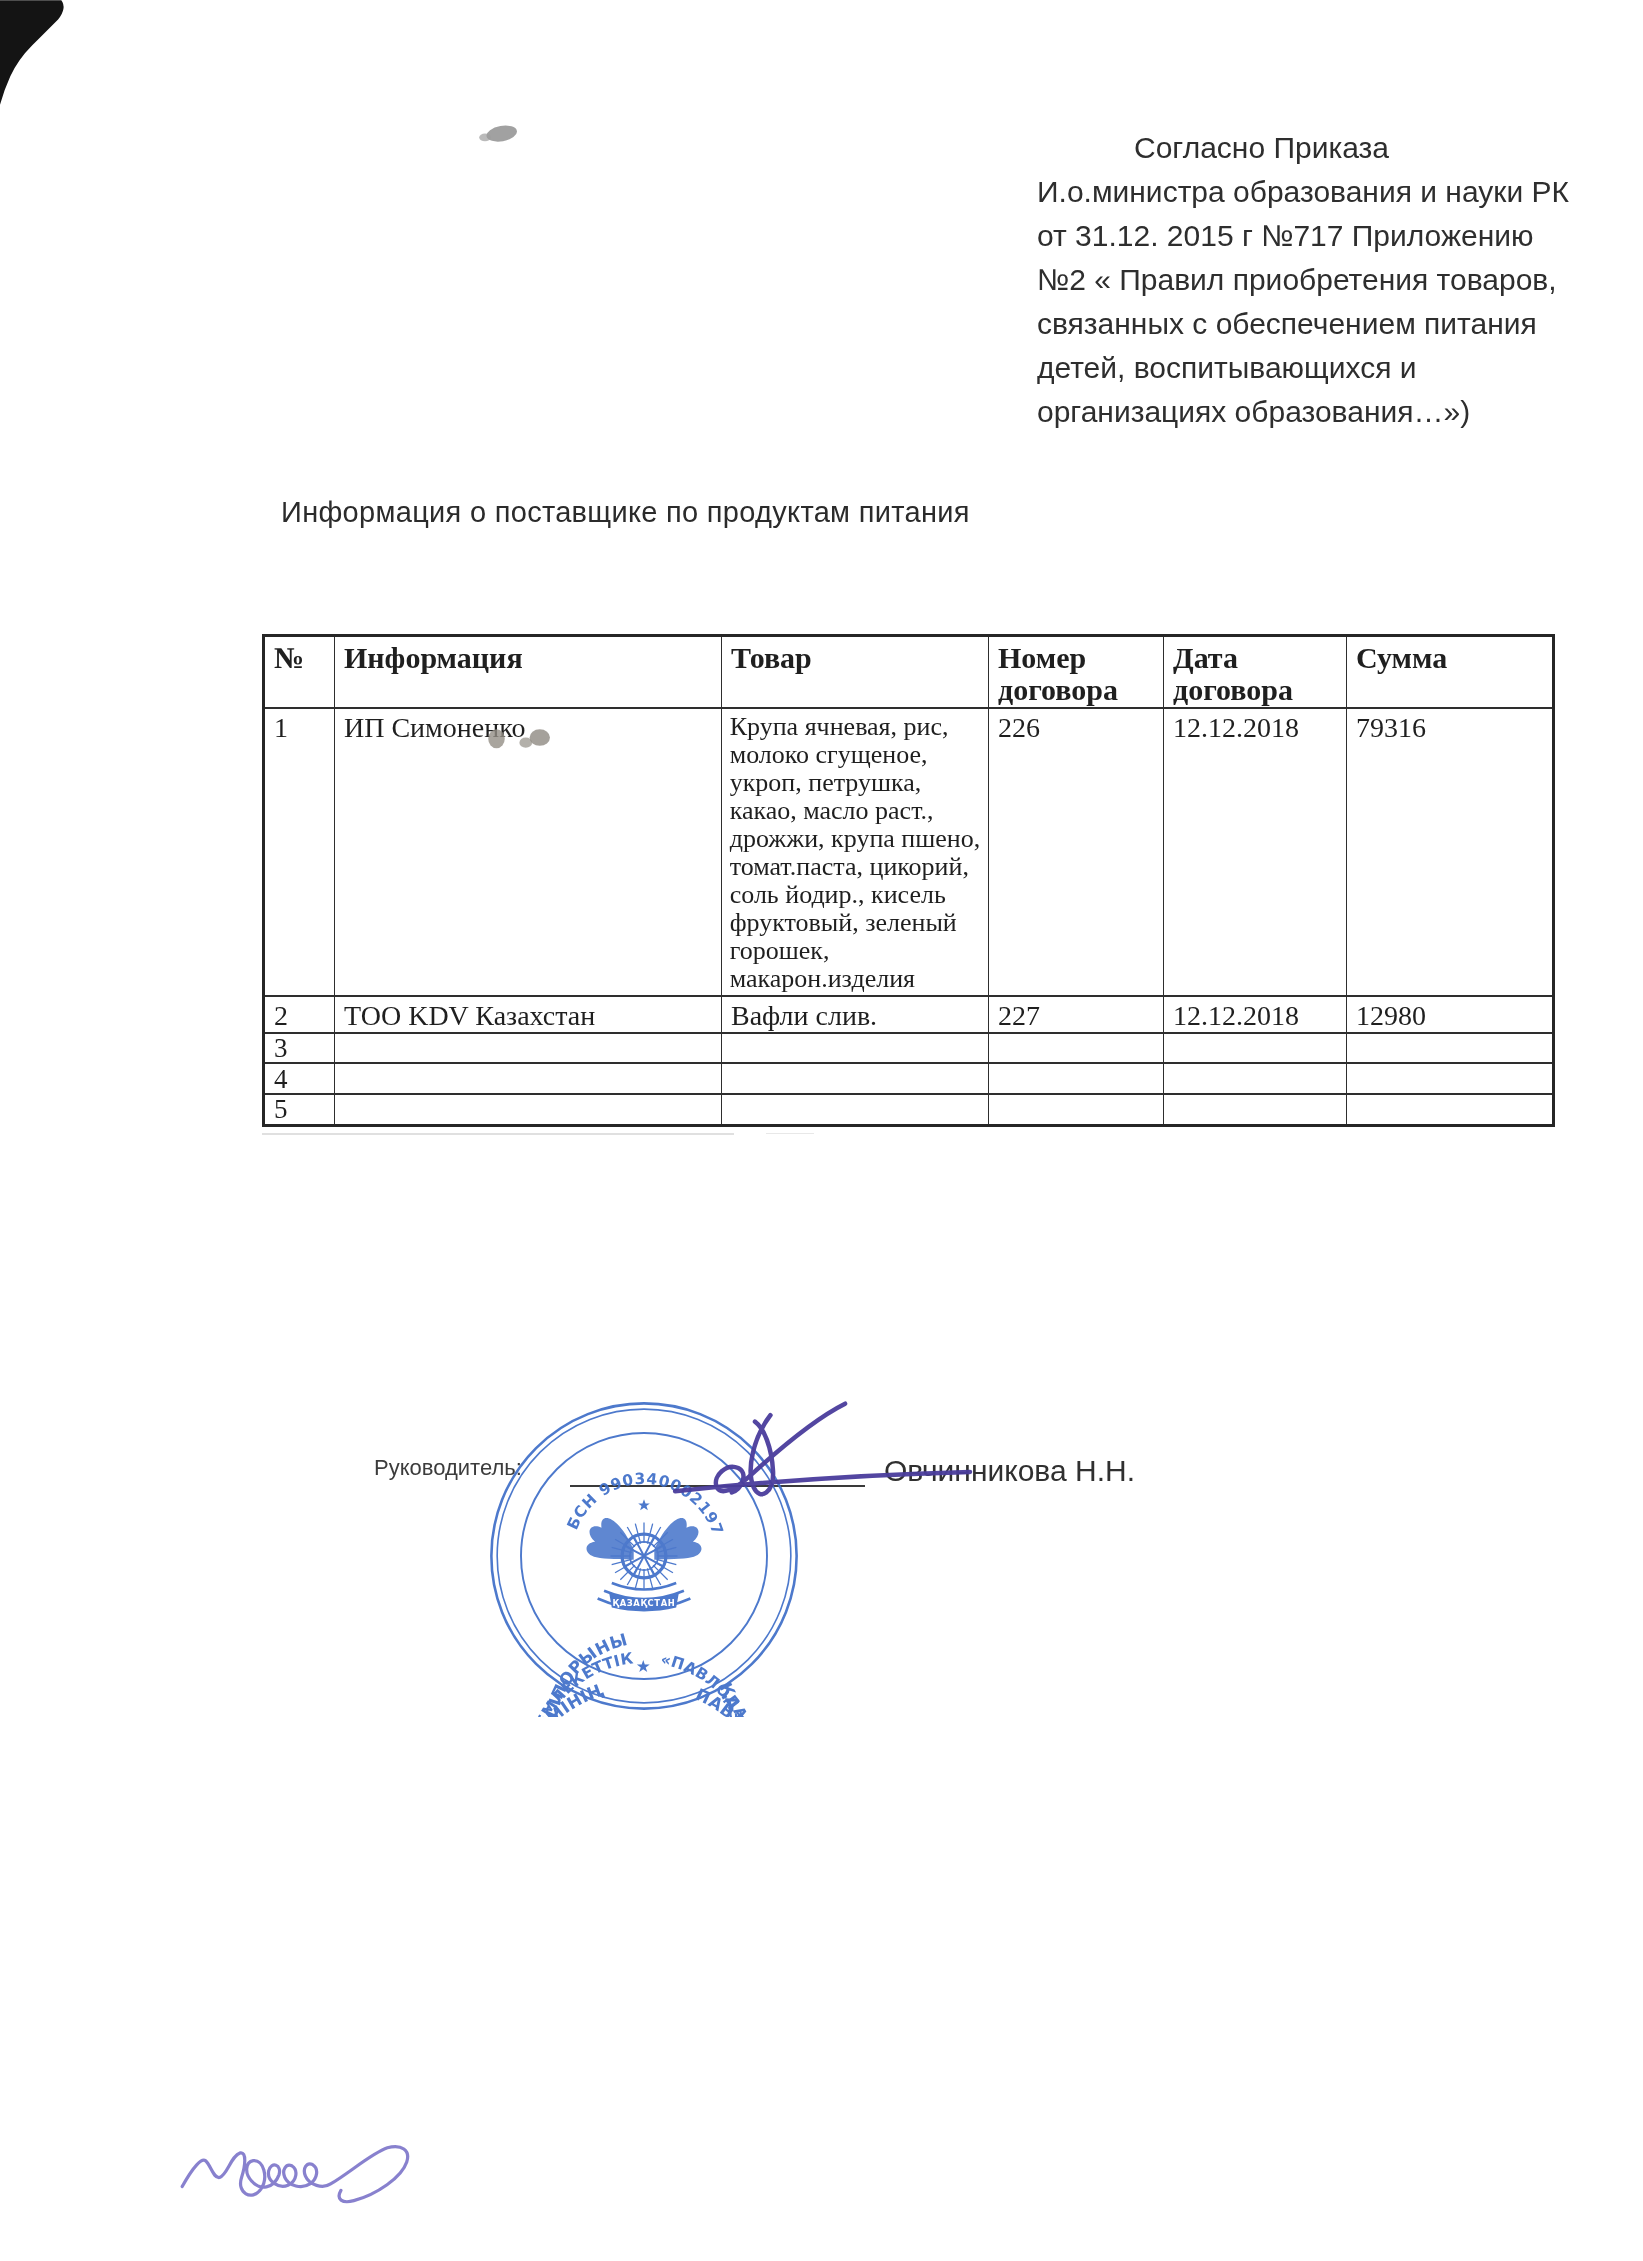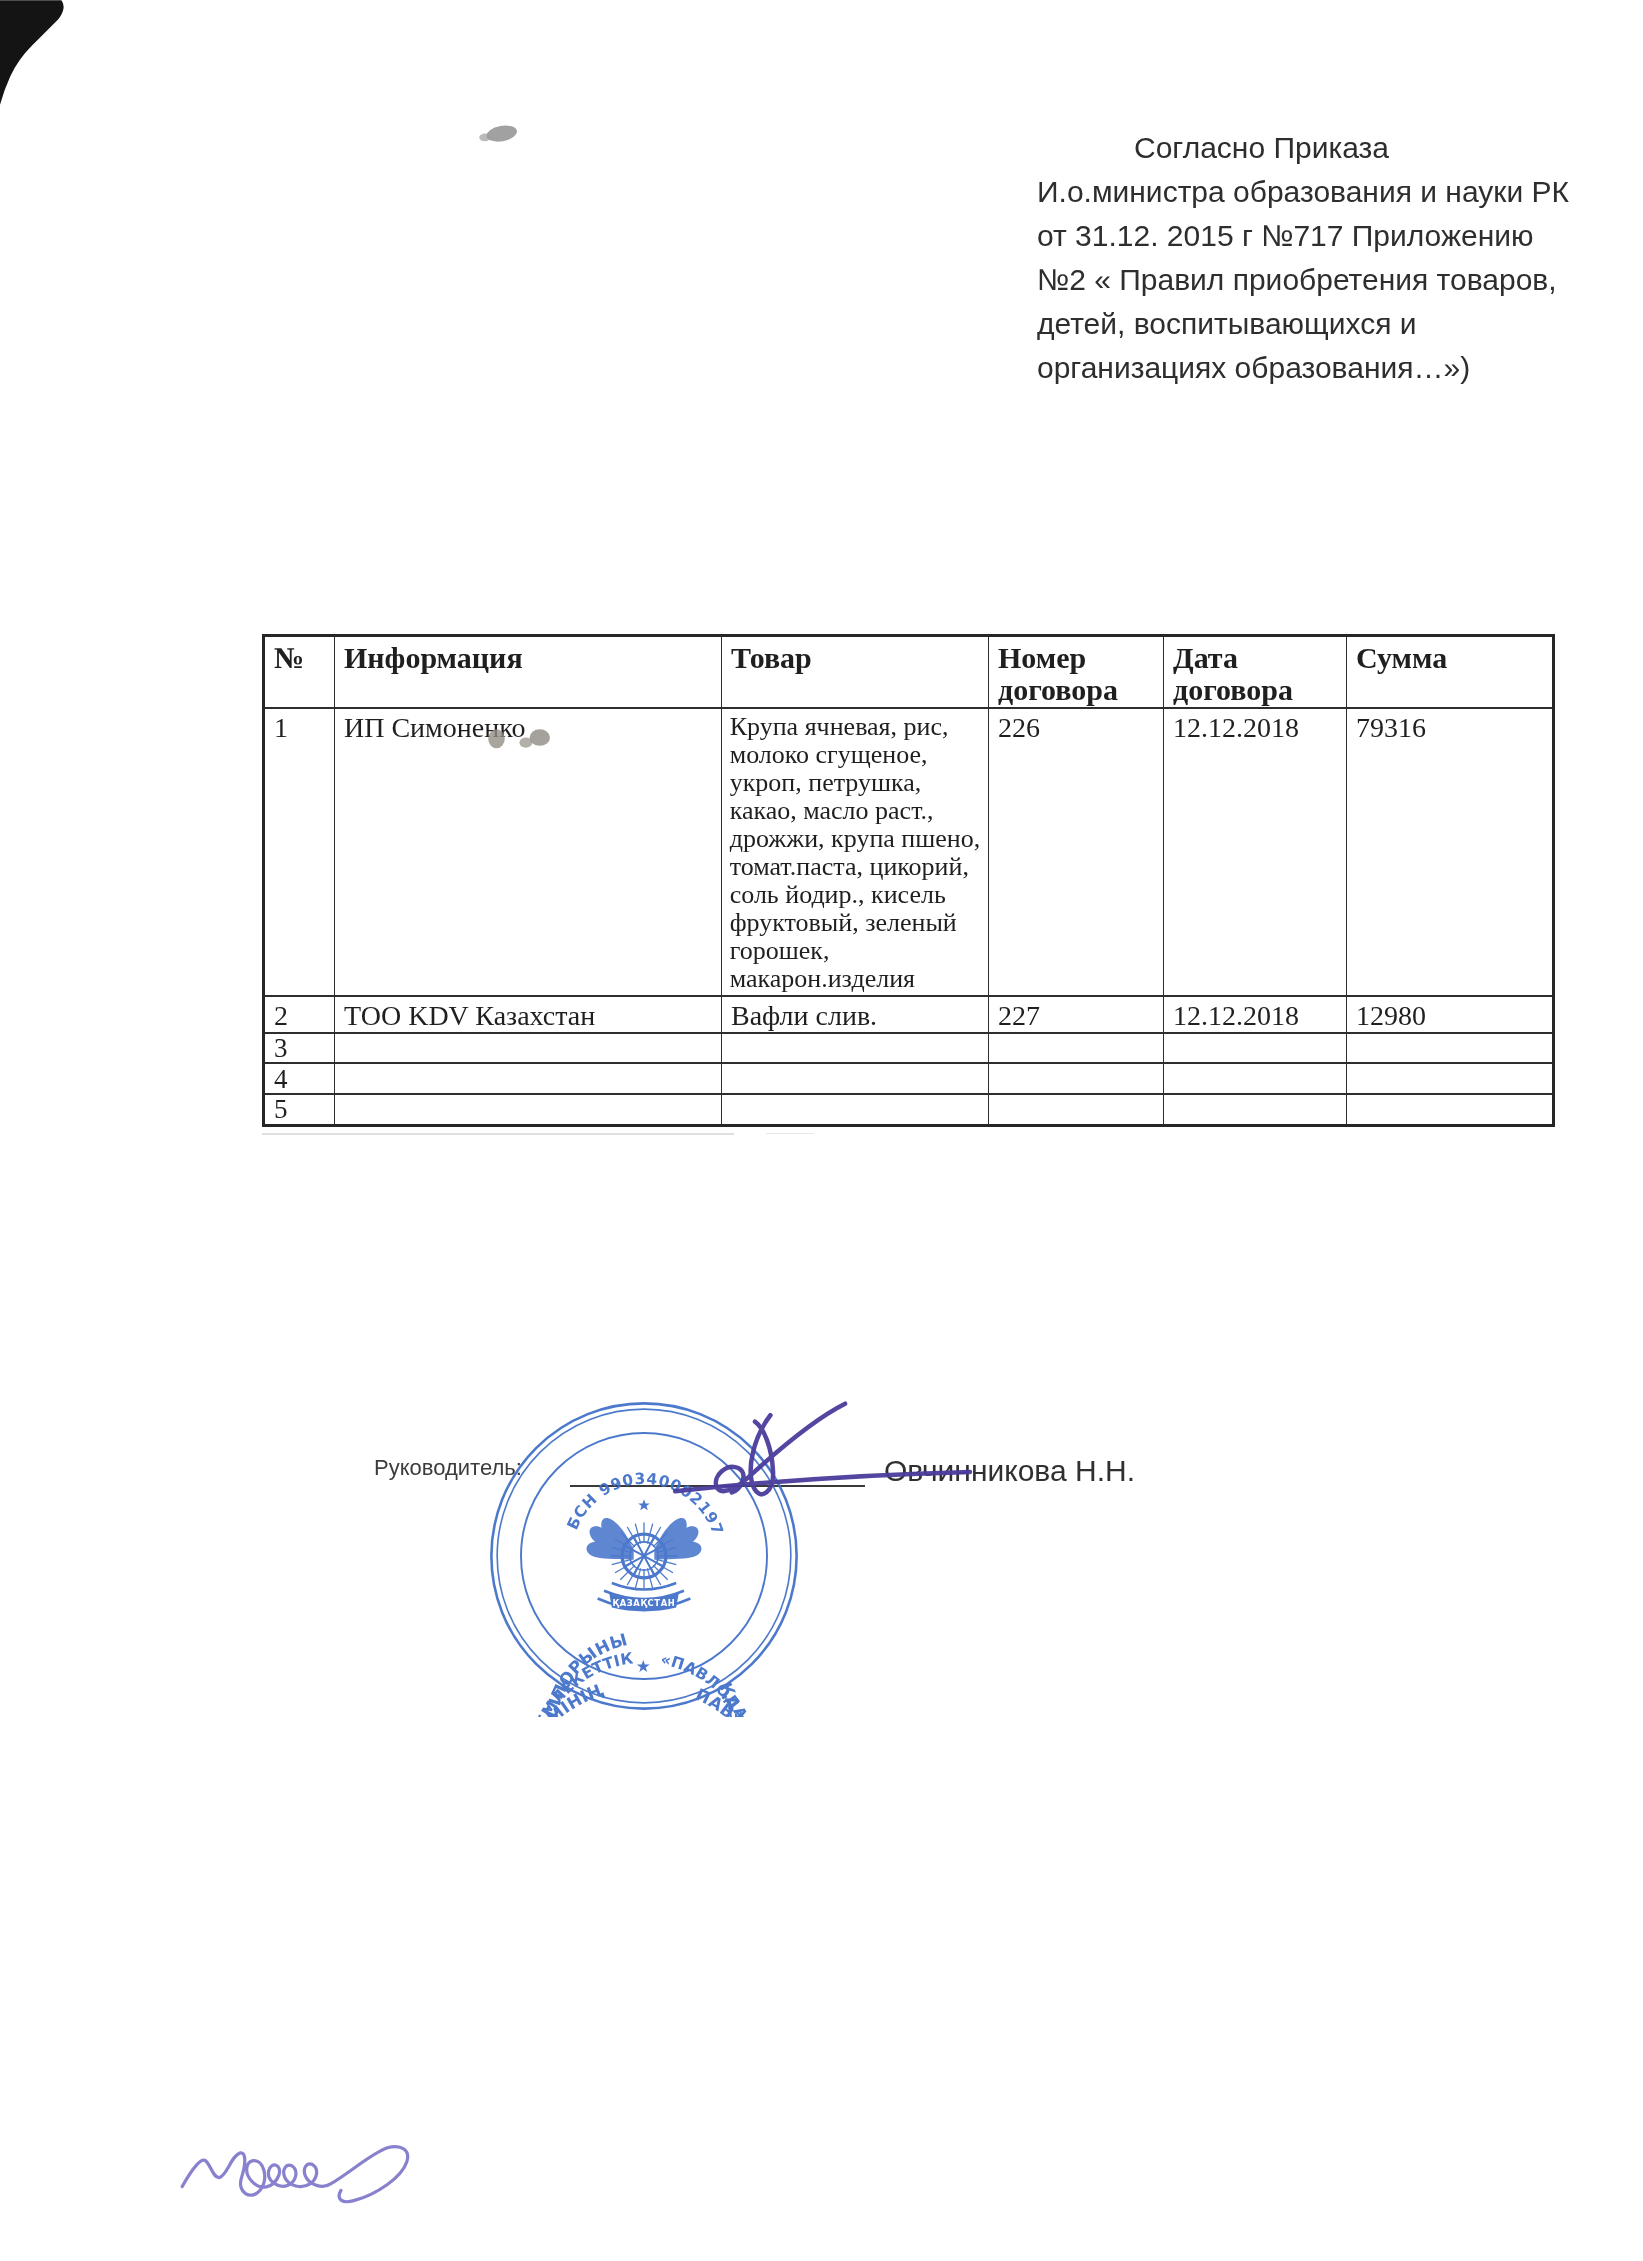--- a/index.html
+++ b/index.html
@@ -84,24 +84,26 @@
   <svg class="smudge-top" width="45" height="29" viewBox="0 0 70 45">
     <ellipse cx="40" cy="18" rx="24" ry="12" fill="#8a8a8a" opacity=".8" transform="rotate(-10 40 18)"></ellipse>
     <ellipse cx="14" cy="24" rx="9" ry="6" fill="#9c9c9c" opacity=".7"></ellipse>
   </svg>
 
   <div class="header-note">
     <div class="line-0">Согласно Приказа</div>
     <div>И.о.министра образования и науки РК</div>
     <div>от 31.12. 2015 г №717 Приложению</div>
     <div>№2 « Правил приобретения товаров,</div>
+    <div>связанных с обеспечением питания</div>
     <div>детей, воспитывающихся и</div>
     <div>организациях образования…»)</div>
   </div>
 
+  <div class="doc-title">Информация о поставщике по продуктам питания</div>
 
   <table class="supplier-table">
     <colgroup>
       <col style="width:71px">
         <col style="width:387px">
         <col style="width:267px">
       <col style="width:175px">
         <col style="width:183px">
         <col style="width:207px">
     </colgroup>

